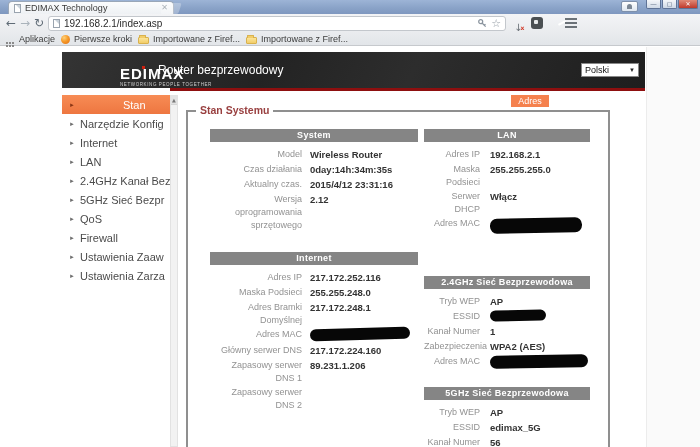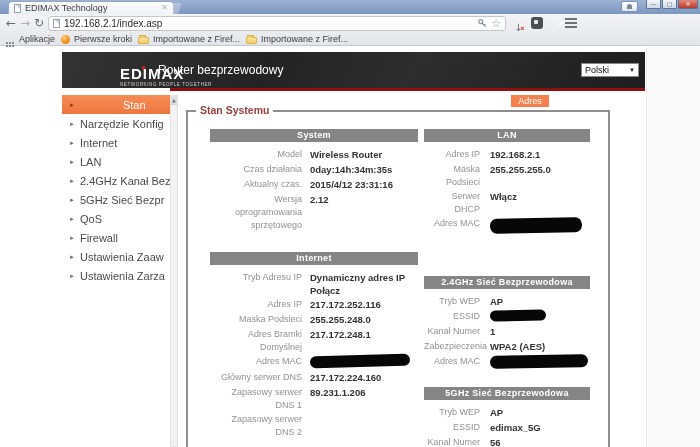--- a/index.html
+++ b/index.html
@@ -262,27 +262,20 @@
             <span class="lbl">Wersja oprogramowania sprzętowego</span>
             <span class="val">2.12</span>
             </div>
         </div>
       </div>
 
       <div class="panel internet">
         <div class="panel-header">Internet</div>
         <div class="rows">
           <div class="row">
-            <span class="lbl">Tryb Adresu IP</span>
-            <span class="val">
-                <span class="stack">Dynamiczny adres IP</span>
-              <span class="stack">Połącz</span>
-              </span>
-            </div>
-          <div class="row">
             <span class="lbl">Adres IP</span>
             <span class="val">217.172.252.116</span>
             </div>
           <div class="row">
             <span class="lbl">Maska Podsieci</span>
             <span class="val">255.255.248.0</span>
             </div>
           <div class="row">
             <span class="lbl">Adres Bramki Domyślnej</span>
             <span class="val">217.172.248.1</span>

